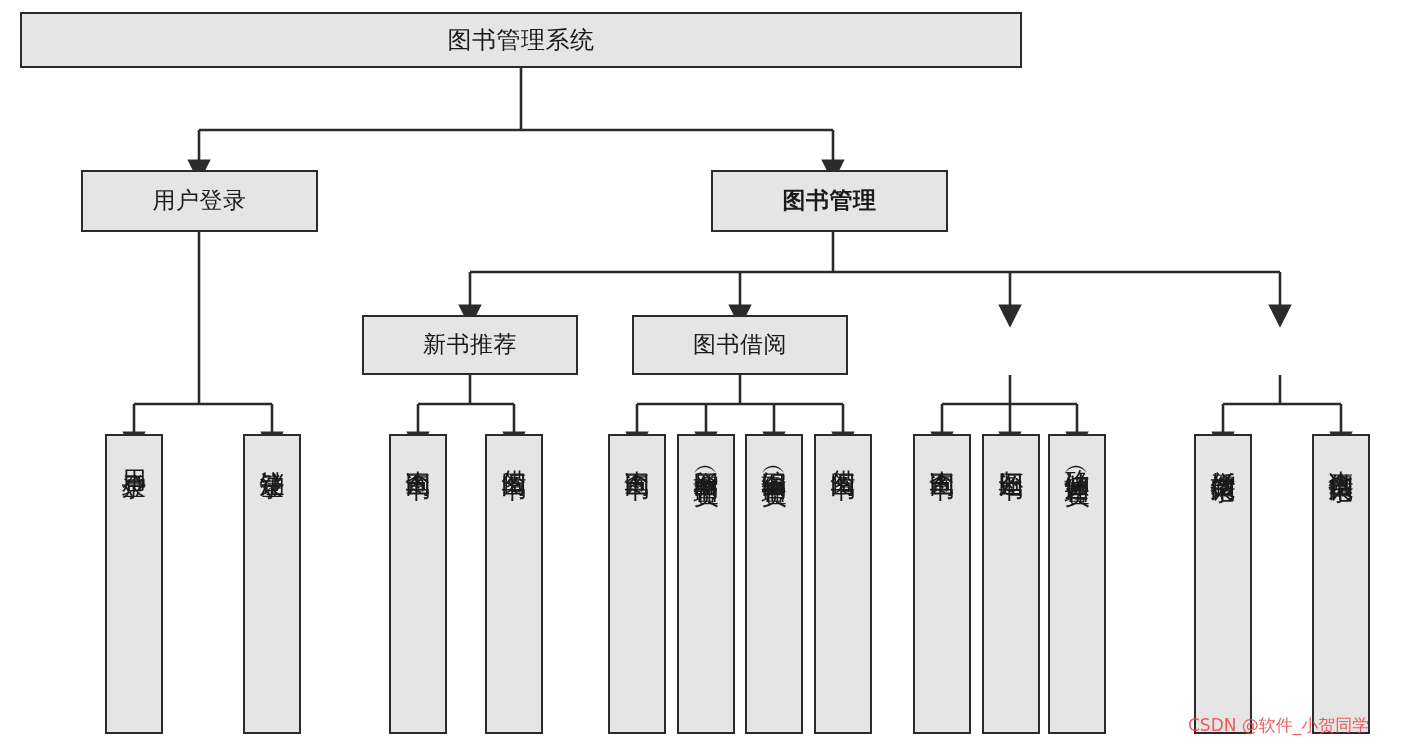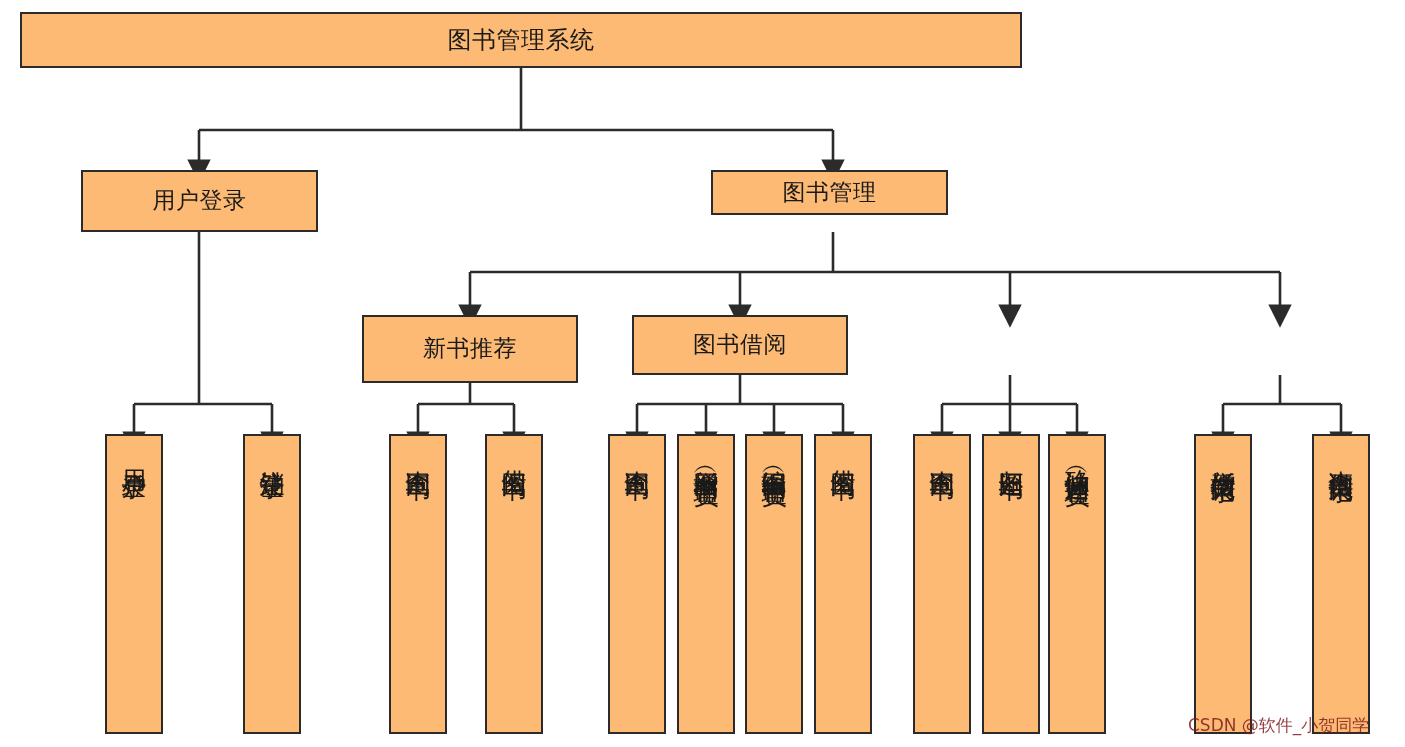--- a/index.html
+++ b/index.html
@@ -20,21 +20,21 @@
     left: 0;
     top: 0;
     width: 1405px;
     height: 747px;
     pointer-events: none;
   }
   .node {
     position: absolute;
     box-sizing: border-box;
     border: 2.5px solid #2b2b2b;
-    background: #fdba74;
+    background: #e5e5e5;
     display: flex;
     align-items: center;
     justify-content: center;
     color: #1a1a1a;
   }
   .node .label {
     display: block;
     text-align: center;
     line-height: 1.18;
     white-space: nowrap;
@@ -58,21 +58,21 @@
     font-size: 25px;
     line-height: 1.0;
     letter-spacing: 2px;
     white-space: nowrap;
   }
   .watermark {
     position: absolute;
     left: 1188px;
     top: 714px;
     font-size: 17px;
-    color: #7f1d1d;
+    color: #ef4444;
     opacity: 0.85;
     white-space: nowrap;
     font-family: "DejaVu Sans", "Liberation Sans", sans-serif;
   }
 </style>
 </head>
 <body>
 
 <div id="canvas">
 
@@ -126,25 +126,25 @@
     </g>
   </svg>
 
   <div class="node horiz root" style="left:20px; top:12px; width:1002px; height:56px;">
     <span class="label">图书管理系统</span>
   </div>
 
   <div class="node horiz" style="left:81px; top:170px; width:237px; height:62px;">
     <span class="label">用户登录</span>
   </div>
-  <div class="node horiz" style="left:711px; top:170px; width:237px; height:45px;">
+  <div class="node horiz" style="left:711px; top:170px; width:237px; height:62px;font-weight:bold;">
     <span class="label">图书管理</span>
   </div>
 
-  <div class="node horiz" style="left:362px; top:315px; width:216px; height:68px;">
+  <div class="node horiz" style="left:362px; top:315px; width:216px; height:60px;">
     <span class="label">新书推荐</span>
   </div>
   <div class="node horiz" style="left:632px; top:315px; width:216px; height:60px;">
     <span class="label">图书借阅</span>
   </div>
 
   <div class="node vert" style="left:105px; top:434px; width:58px; height:300px;">
     <span class="label">用户登录</span>
   </div>
   <div class="node vert" style="left:243px; top:434px; width:58px; height:300px;">

